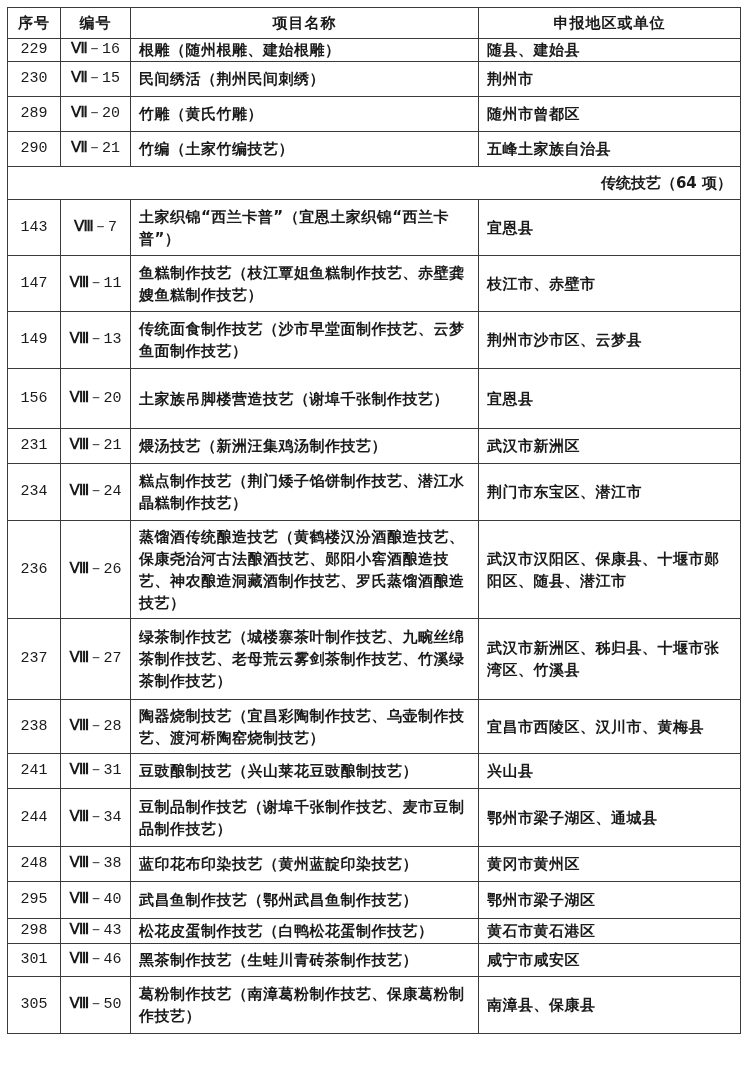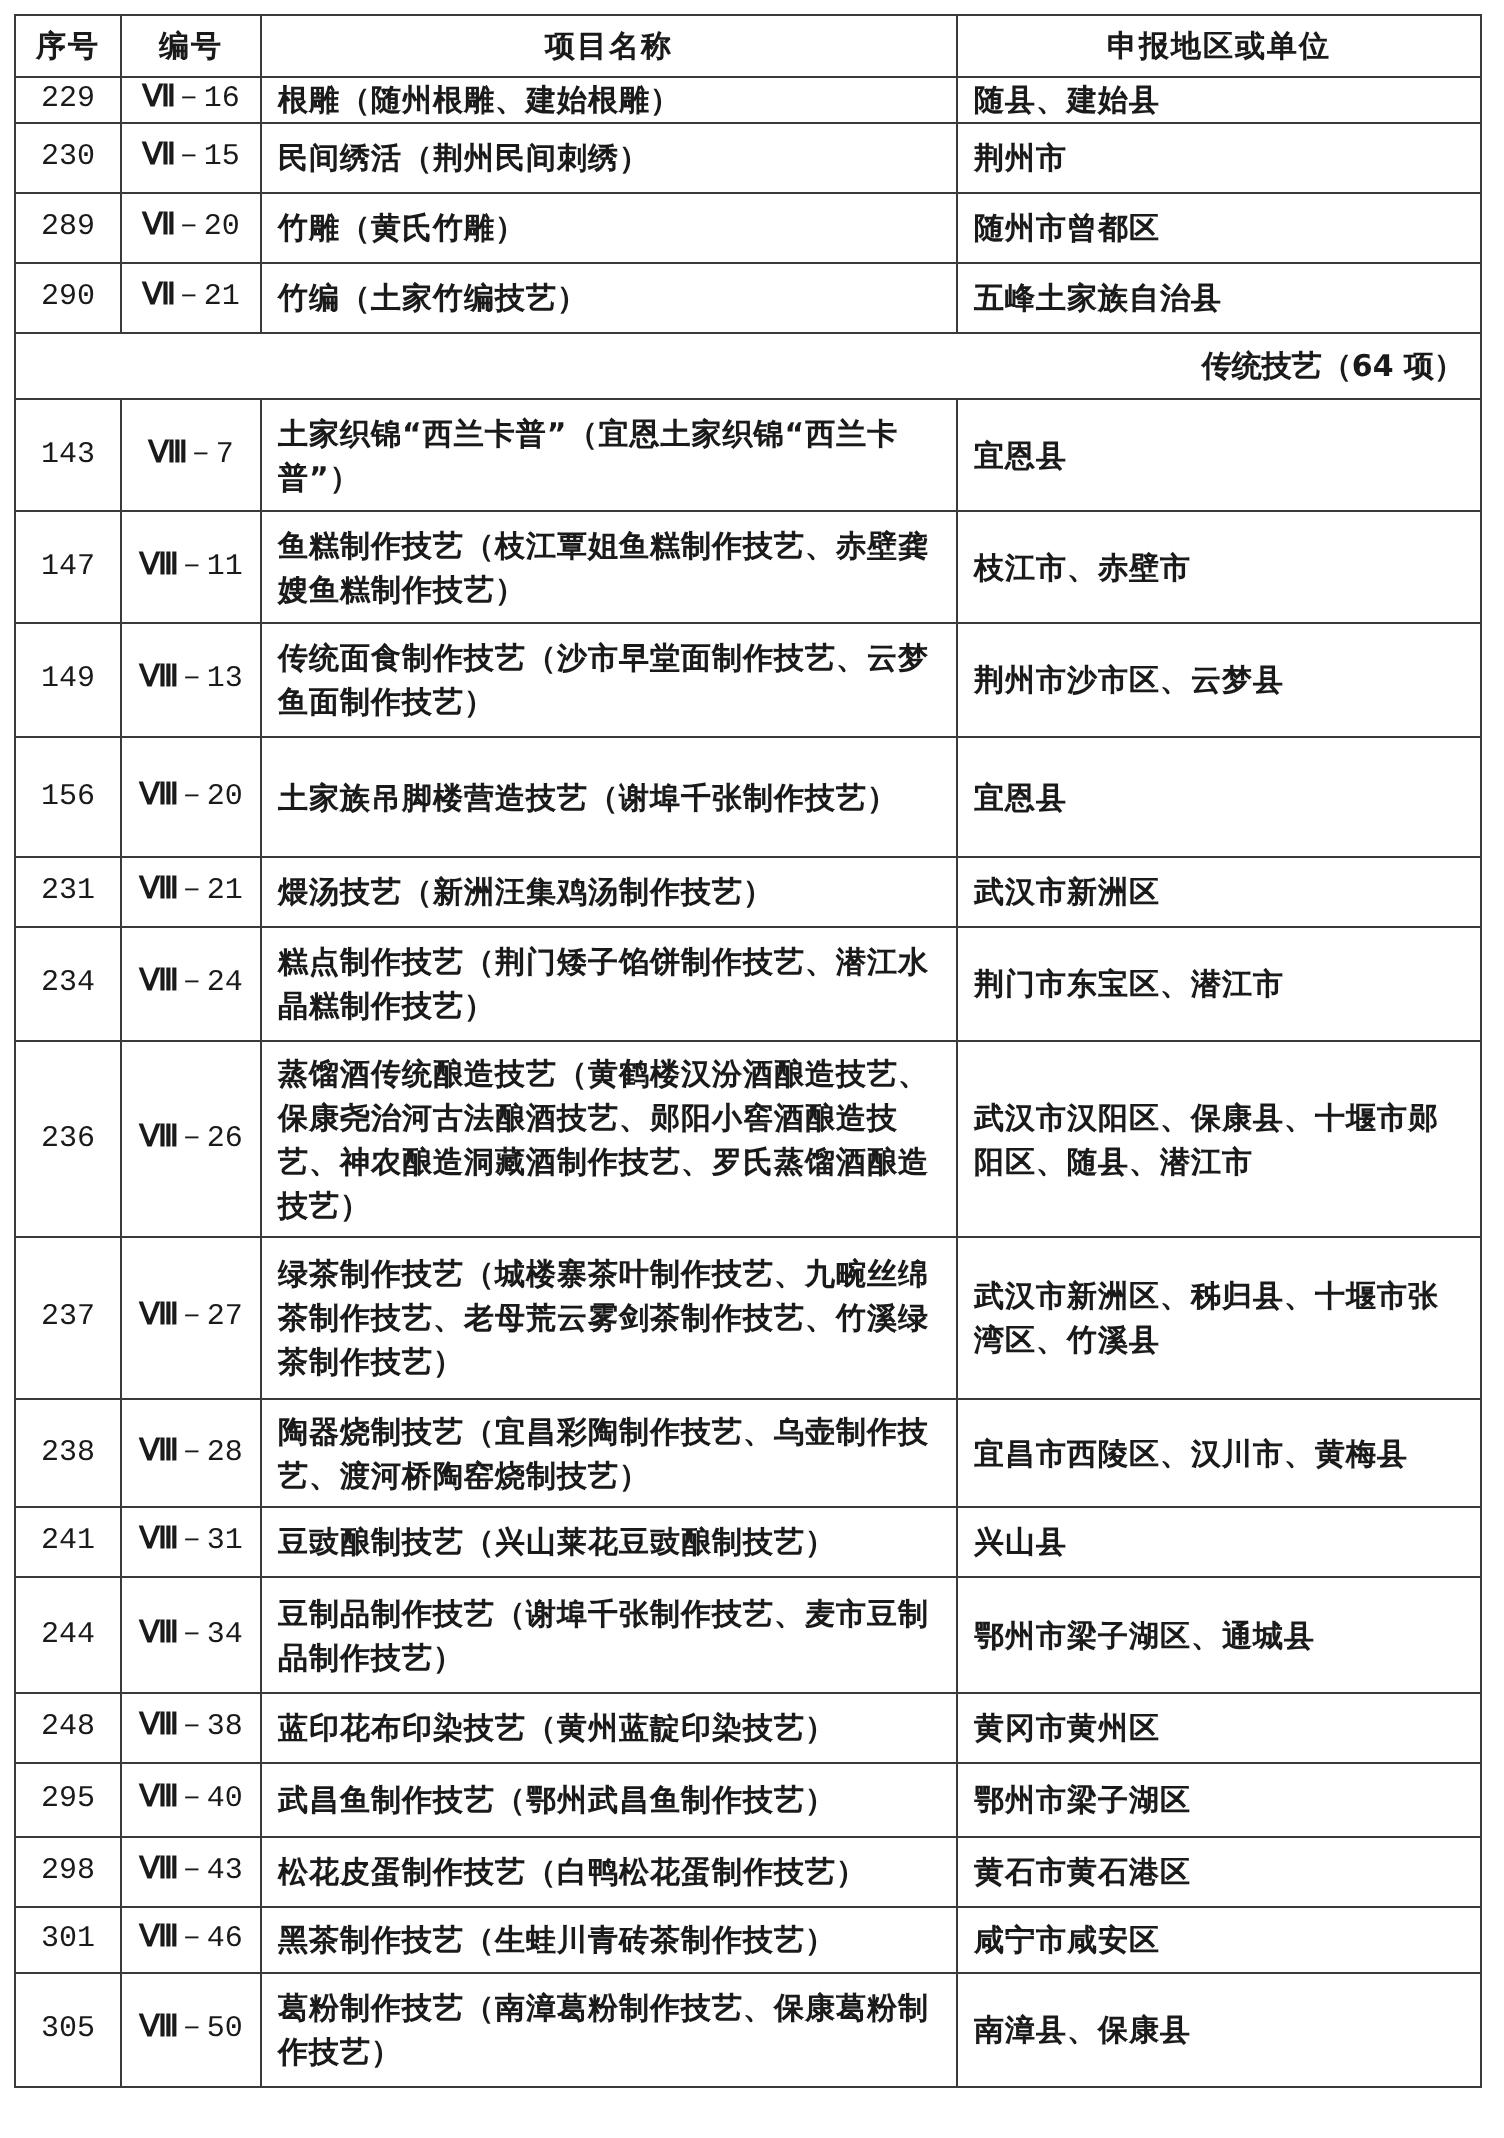--- a/index.html
+++ b/index.html
@@ -137,21 +137,21 @@
       <td class="code"><span class="roman">Ⅷ</span><span>－38</span></td>
       <td class="name">蓝印花布印染技艺（黄州蓝靛印染技艺）</td>
       <td class="region">黄冈市黄州区</td>
     </tr>
     <tr style="height:37px">
       <td class="seq">295</td>
       <td class="code"><span class="roman">Ⅷ</span><span>－40</span></td>
       <td class="name">武昌鱼制作技艺（鄂州武昌鱼制作技艺）</td>
       <td class="region">鄂州市梁子湖区</td>
     </tr>
-    <tr style="height:35px">
+    <tr style="height:25px">
       <td class="seq">298</td>
       <td class="code"><span class="roman">Ⅷ</span><span>－43</span></td>
       <td class="name">松花皮蛋制作技艺（白鸭松花蛋制作技艺）</td>
       <td class="region">黄石市黄石港区</td>
     </tr>
     <tr style="height:33px">
       <td class="seq">301</td>
       <td class="code"><span class="roman">Ⅷ</span><span>－46</span></td>
       <td class="name">黑茶制作技艺（生蛙川青砖茶制作技艺）</td>
       <td class="region">咸宁市咸安区</td>

